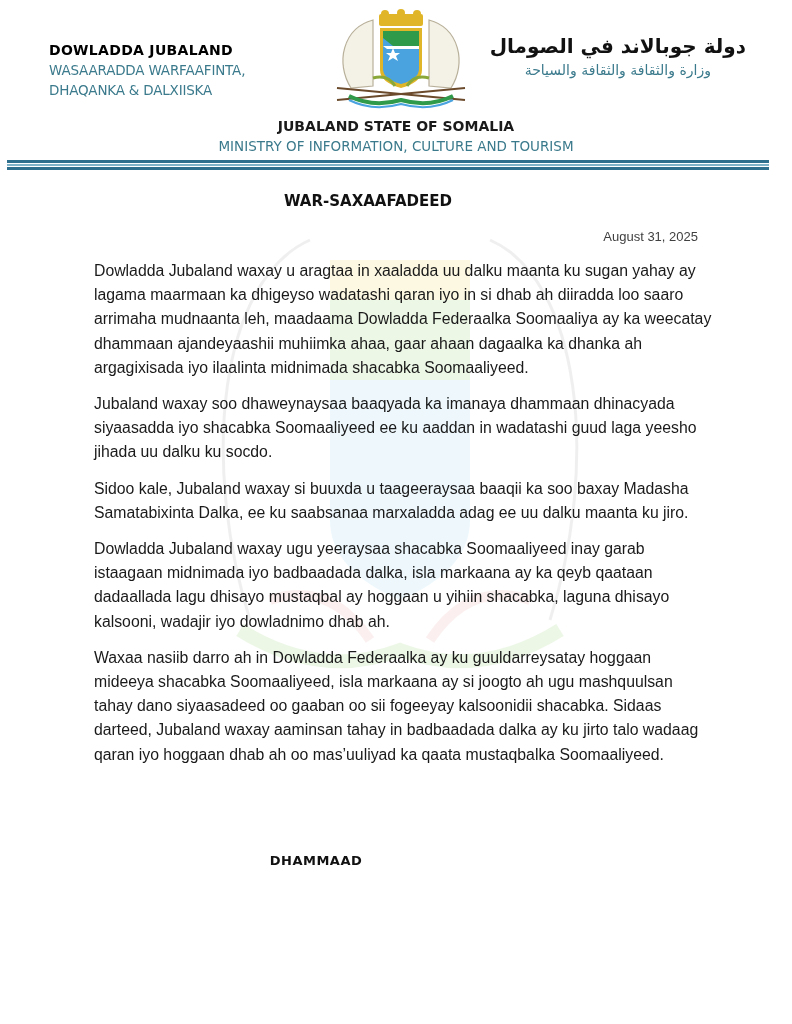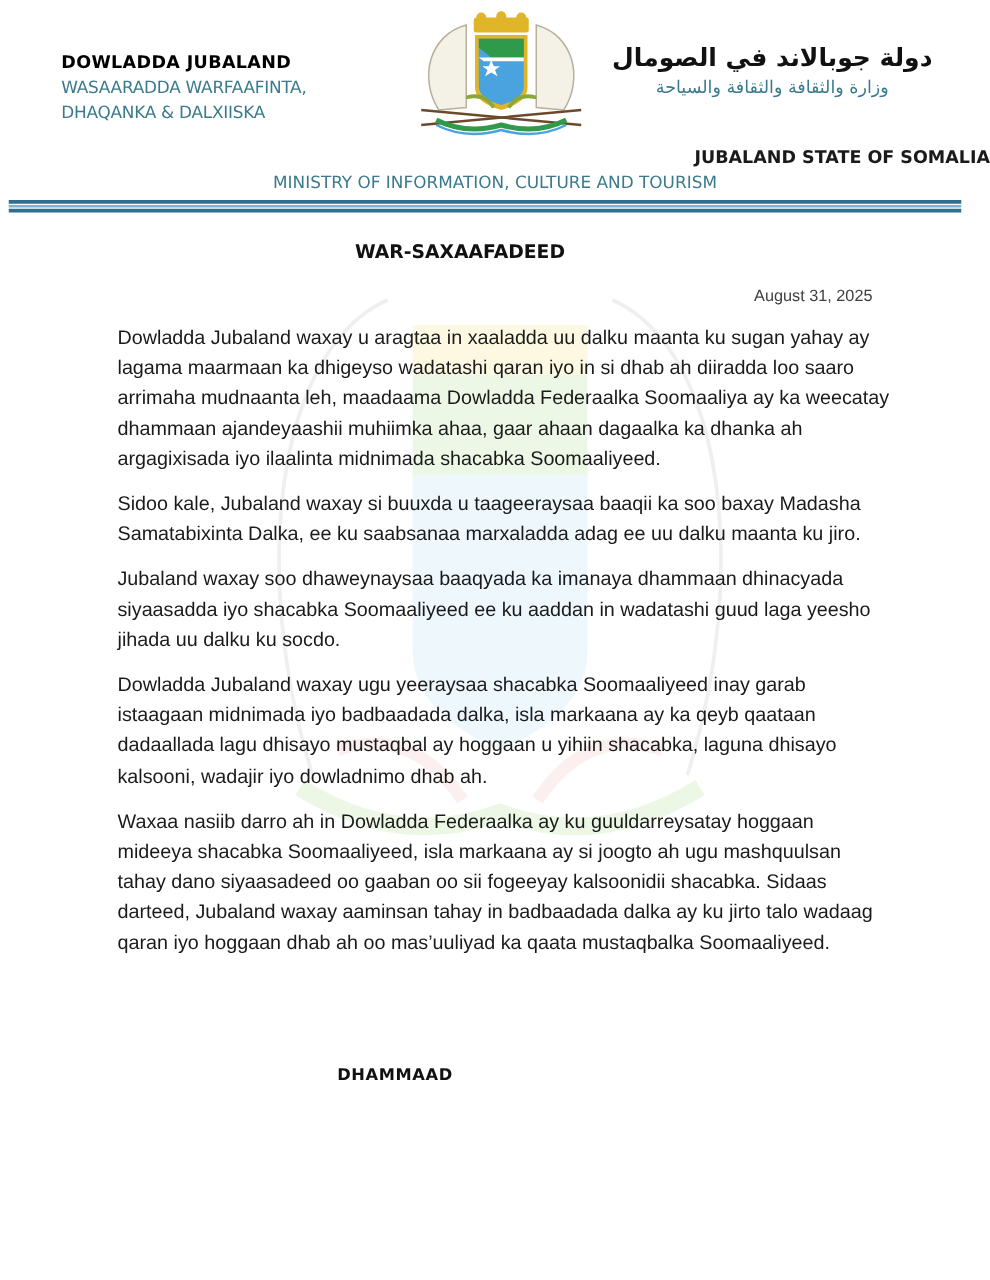--- a/index.html
+++ b/index.html
@@ -5,21 +5,21 @@
     html, body { margin:0; padding:0; background:#ffffff; }
     body { width:792px; height:1024px; position:relative; overflow:hidden; font-family:"Liberation Sans", sans-serif; color:#1a1a1a; }
     .hdr-left { position:absolute; left:49px; top:42px; }
     .hdr-left .l1 { font-family:"DejaVu Sans", sans-serif; font-weight:bold; font-size:14px; letter-spacing:0.3px; color:#000000; }
     .hdr-left .l2, .hdr-left .l3 { font-family:"DejaVu Sans", sans-serif; font-size:13.5px; color:#3b7a8c; margin-top:4px; letter-spacing:-0.2px; }
     .hdr-right { position:absolute; right:46px; top:34px; text-align:center; direction:rtl; }
     .hdr-right .a1 { font-family:"DejaVu Sans", sans-serif; font-weight:bold; font-size:20px; color:#111; }
     .hdr-right .a2 { font-family:"DejaVu Sans", sans-serif; font-size:14px; color:#3b7a8c; margin-top:4px; }
     .emblem { position:absolute; left:333px; top:8px; width:136px; height:104px; }
     .center-titles { position:absolute; left:0; width:792px; top:118px; text-align:center; }
-    .center-titles .t1 { font-family:"DejaVu Sans", sans-serif; font-weight:bold; font-size:14px; color:#1a1a1a;text-align:right; }
+    .center-titles .t1 { font-family:"DejaVu Sans", sans-serif; font-weight:bold; font-size:14px; color:#1a1a1a; }
     .center-titles .t2 { font-family:"DejaVu Sans", sans-serif; font-size:13.5px; color:#3b7a8c; margin-top:4px; }
     .rule { position:absolute; left:7px; top:160px; width:762px; height:10px; }
     .rule .a { position:absolute; left:0; top:0; width:100%; height:3px; background:#2f6f8e; }
     .rule .b { position:absolute; left:0; top:4px; width:100%; height:2px; background:#7fb3c8; }
     .rule .c { position:absolute; left:0; top:7px; width:100%; height:3px; background:#2f6f8e; }
     .watermark { position:absolute; left:180px; top:200px; width:440px; height:520px; opacity:0.28; }
     .doc-title { position:absolute; left:0; width:736px; top:192px; text-align:center; font-family:"DejaVu Sans", sans-serif; font-weight:bold; font-size:15px; color:#111; }
     .date { position:absolute; right:94px; top:229px; font-size:13px; color:#404040; }
     .body { position:absolute; left:94px; top:259px; width:620px; font-size:15.8px; line-height:24.2px; color:#1a1a1a; }
     .body p { margin:0 0 12px 0; }
@@ -90,19 +90,19 @@
     <path d="M90 400 Q150 380 190 440" fill="none" stroke="#f3c9c9" stroke-width="10"></path>
     <path d="M350 400 Q290 380 250 440" fill="none" stroke="#f3c9c9" stroke-width="10"></path>
   </svg>
 </div>
 
 <div class="doc-title">WAR-SAXAAFADEED</div>
 <div class="date">August 31, 2025</div>
 
 <div class="body">
   <p>Dowladda Jubaland waxay u aragtaa in xaaladda uu dalku maanta ku sugan yahay ay lagama maarmaan ka dhigeyso wadatashi qaran iyo in si dhab ah diiradda loo saaro arrimaha mudnaanta leh, maadaama Dowladda Federaalka Soomaaliya ay ka weecatay dhammaan ajandeyaashii muhiimka ahaa, gaar ahaan dagaalka ka dhanka ah argagixisada iyo ilaalinta midnimada shacabka Soomaaliyeed.</p>
+  <p>Jubaland waxay soo dhaweynaysaa baaqyada ka imanaya dhammaan dhinacyada siyaasadda iyo shacabka Soomaaliyeed ee ku aaddan in wadatashi guud laga yeesho jihada uu dalku ku socdo.</p>
   <p>Sidoo kale, Jubaland waxay si buuxda u taageeraysaa baaqii ka soo baxay Madasha Samatabixinta Dalka, ee ku saabsanaa marxaladda adag ee uu dalku maanta ku jiro.</p>
-  <p>Jubaland waxay soo dhaweynaysaa baaqyada ka imanaya dhammaan dhinacyada siyaasadda iyo shacabka Soomaaliyeed ee ku aaddan in wadatashi guud laga yeesho jihada uu dalku ku socdo.</p>
   <p>Dowladda Jubaland waxay ugu yeeraysaa shacabka Soomaaliyeed inay garab istaagaan midnimada iyo badbaadada dalka, isla markaana ay ka qeyb qaataan dadaallada lagu dhisayo mustaqbal ay hoggaan u yihiin shacabka, laguna dhisayo kalsooni, wadajir iyo dowladnimo dhab ah.</p>
   <p>Waxaa nasiib darro ah in Dowladda Federaalka ay ku guuldarreysatay hoggaan mideeya shacabka Soomaaliyeed, isla markaana ay si joogto ah ugu mashquulsan tahay dano siyaasadeed oo gaaban oo sii fogeeyay kalsoonidii shacabka. Sidaas darteed, Jubaland waxay aaminsan tahay in badbaadada dalka ay ku jirto talo wadaag qaran iyo hoggaan dhab ah oo mas’uuliyad ka qaata mustaqbalka Soomaaliyeed.</p>
 </div>
 
 <div class="closing">DHAMMAAD</div>
 
 </body></html>

